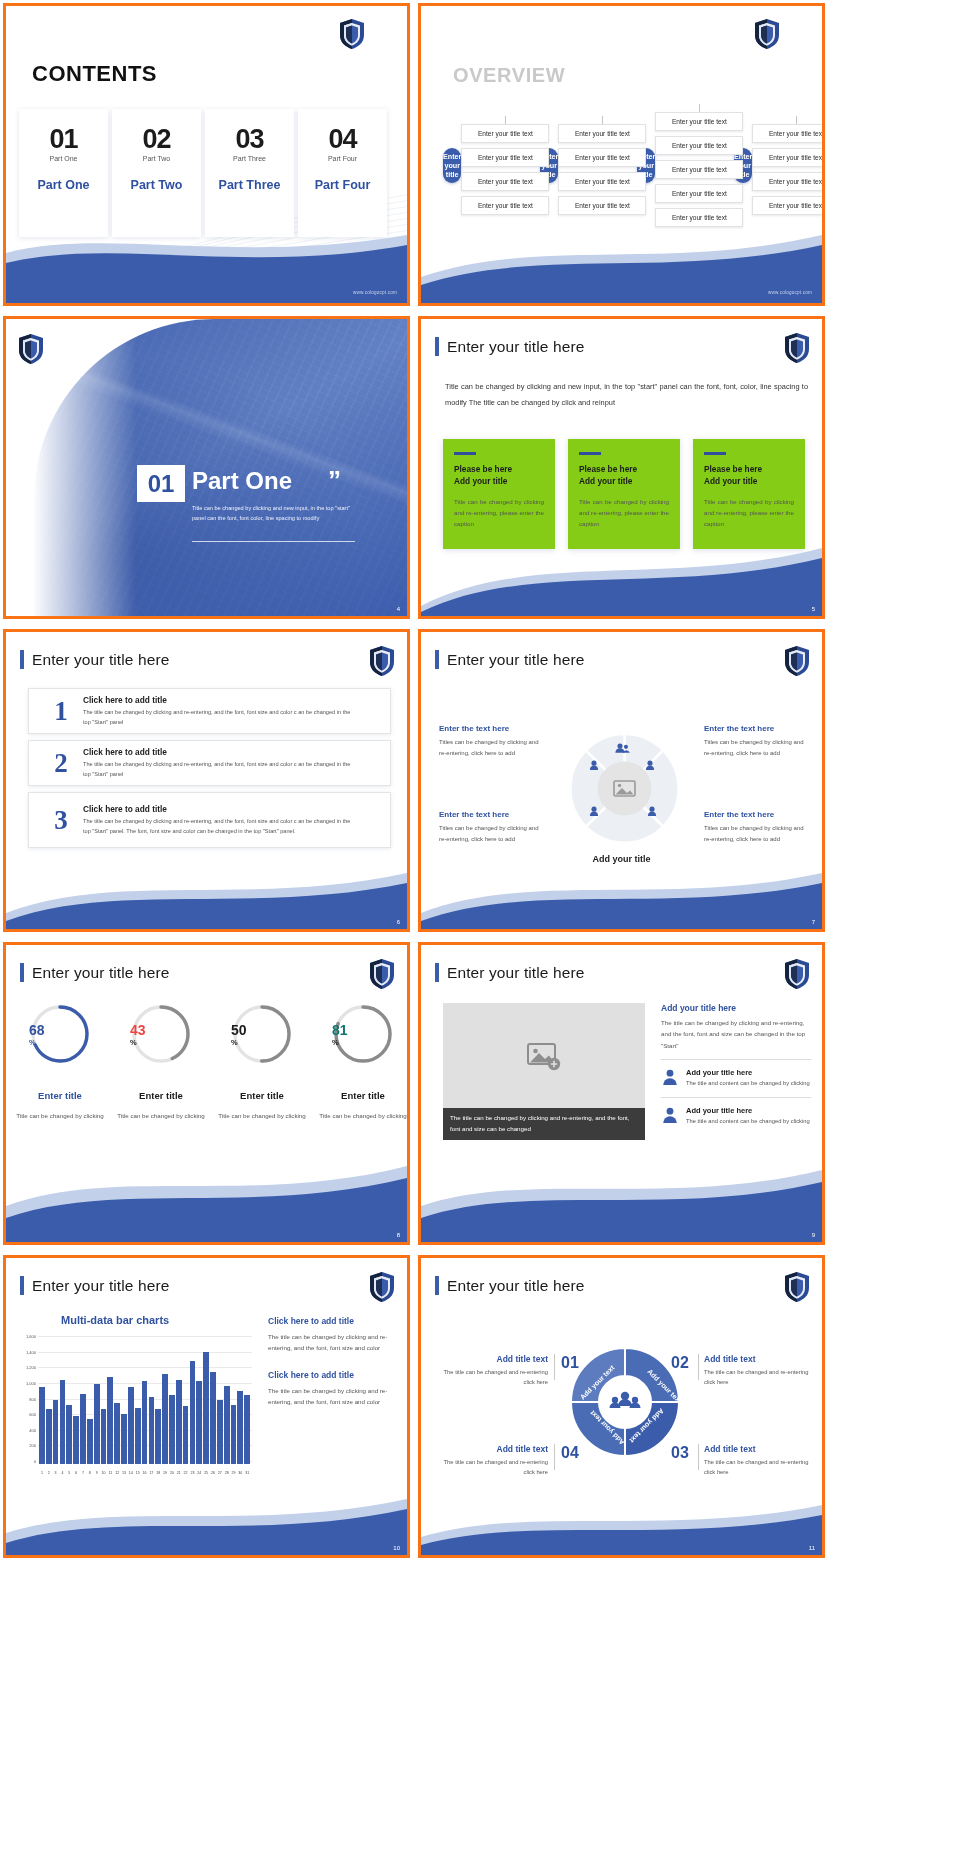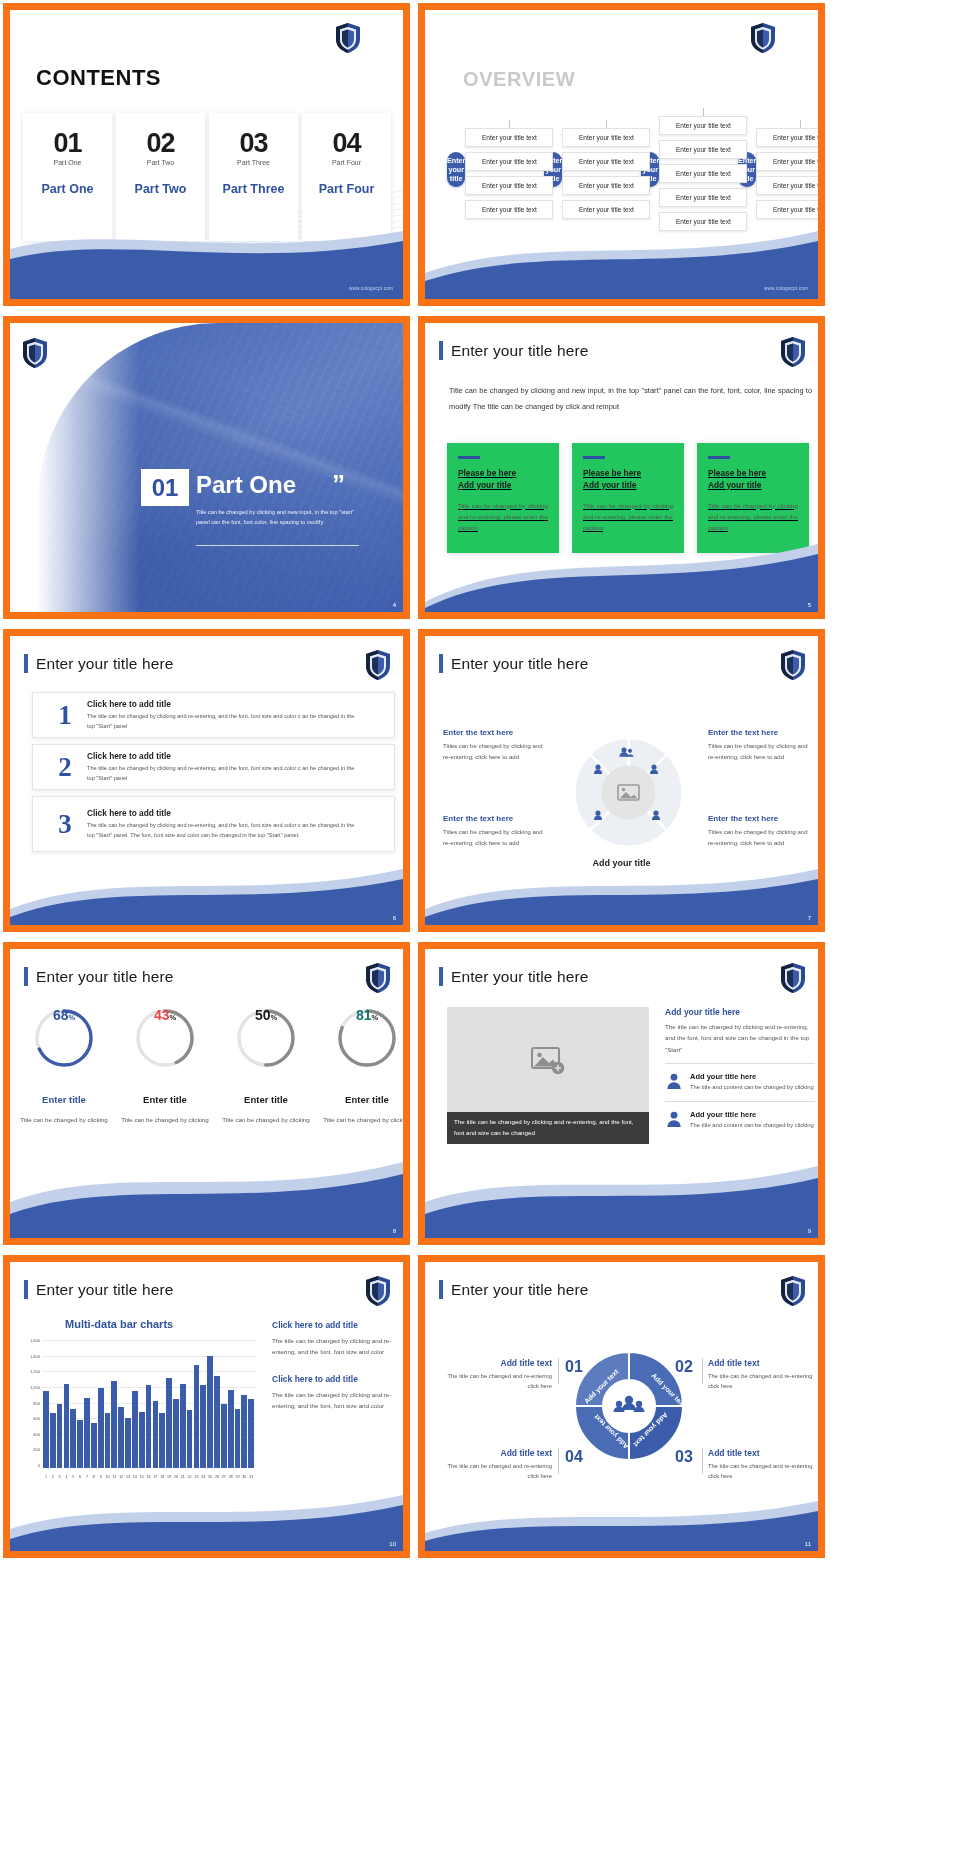--- a/index.html
+++ b/index.html
@@ -13,21 +13,21 @@
     display: grid;
     grid-template-columns: 407px 407px;
     grid-auto-rows: 307px;
     gap: 6px 8px;
     padding: 3px 0 0 3px;
   }
   .slide {
     position: relative;
     width: 407px; height: 303px;
     background: #fff;
-    border: 7px solid #f97316;
+    border: 3px solid #f97316;
     overflow: hidden;
   }
   
   .shield { position:absolute; width:26px; height:32px; }
   .shield svg { width:100%; height:100%; display:block; }
   .pagenum {
     position:absolute; right:7px; bottom:4px;
     font-size:6px; color:#fff; z-index:20;
   }
   .wave-wrap { position:absolute; left:0; right:0; bottom:0; height:84px; }
@@ -44,21 +44,21 @@
     width:89px; height:128px; background:#fff;
     box-shadow:0 1px 5px rgba(80,95,140,.17);
     display:flex; flex-direction:column; align-items:center; padding-top:17px;
   }
   .s1 .num { font-size:27px; font-weight:bold; color:#1c1c1c; line-height:1; letter-spacing:-1px;}
   .s1 .sub { font-size:7px; color:#555; margin-top:2px;}
   .s1 .part { font-size:12.5px; font-weight:bold; color:#2f51a0; margin-top:16px;}
   .s1 .lines { position:absolute; right:0; bottom:50px; width:230px; height:80px; opacity:.55;}
 
   
-  .s2 .heading { position:absolute; left:38px; top:58px; font-size:20px; font-weight:bold; color:#c9c9c9; letter-spacing:.6px;}
+  .s2 .heading { position:absolute; left:32px; top:58px; font-size:20px; font-weight:bold; color:#c9c9c9; letter-spacing:.6px;}
   .s2 .cols { position:absolute; left:22px; top:98px; display:flex; gap:9px;}
   .s2 .col { display:flex; align-items:center; width:88px;}
   .s2 .pill {
     background:#3a5cab; color:#fff; font-size:7.2px; font-weight:bold;
     border-radius:9px; padding:4px 0; width:82px; text-align:center;
     box-shadow:0 1px 3px rgba(40,60,120,.3);
   }
   .s2 .cellwrap { position:relative; margin-top:8px; display:flex; flex-direction:column; gap:5px;}
   .s2 .cell {
     width:88px; height:19px; background:#fff; border:1px solid #e2e2e2;
@@ -92,22 +92,22 @@
   .s3 .numbox span { font-size:24px; font-weight:bold; color:#2f51a0;}
   .s3 .ptitle { position:absolute; left:186px; top:148px; font-size:24px; font-weight:bold; color:#fff; z-index:6;}
   .s3 .quote { position:absolute; left:322px; top:146px; font-size:26px; font-weight:bold; color:#fff; z-index:6;}
   .s3 .pdesc { position:absolute; left:186px; top:184px; width:165px; font-size:5.6px; line-height:1.85; color:#eef2fb; z-index:6;}
   .s3 .uline { position:absolute; left:186px; top:222px; width:163px; height:1px; background:rgba(255,255,255,.75); z-index:6;}
 
   
   .s4 .para { position:absolute; left:24px; top:60px; width:363px; font-size:7.4px; line-height:2.1; color:#333; text-align:justify;}
   .s4 .cards { position:absolute; left:22px; top:120px; display:flex; gap:13px;}
   .s4 .c {
-    width:112px; height:110px; background:#22c55e;
-    box-shadow:0 1px 6px rgba(90,105,150,.22); padding:13px 11px 0 11px;text-decoration:underline;
+    width:112px; height:110px; background:#84cc16;
+    box-shadow:0 1px 6px rgba(90,105,150,.22); padding:13px 11px 0 11px;
   }
   .s4 .bar { width:22px; height:2.5px; background:#2f4f9e; margin-bottom:8px;}
   .s4 .ct { font-size:8.3px; font-weight:bold; color:#1c1c1c; line-height:1.45;}
   .s4 .cb { margin-top:9px; font-size:6.2px; line-height:1.85; color:#555; text-align:justify;}
 
   
   .s5 .rows { position:absolute; left:22px; top:56px; display:flex; flex-direction:column; gap:6px;}
   .s5 .row { width:363px; background:#fff; border:1px solid #e4e4e4; box-shadow:0 1px 4px rgba(110,120,150,.15);
              display:flex; align-items:center; padding:8px 10px; }
   .s5 .row .bigno { font-size:27px; font-weight:bold; color:#2f51a0; font-family:"Liberation Serif", serif; width:44px; text-align:center; line-height:1;}
@@ -119,21 +119,21 @@
   .s6 .lt { position:absolute; }
   .s6 h5 { font-size:8px; font-weight:bold; color:#2f51a0; margin-bottom:4px;}
   .s6 p { font-size:6px; line-height:1.85; color:#555;}
   .s6 .donut { position:absolute; left:147px; top:100px; width:113px; height:113px;}
   .s6 .addtitle { position:absolute; left:0; right:0; top:222px; text-align:center; font-size:9px; font-weight:bold; color:#1c1c1c;}
 
   
   .s7 .ringrow { position:absolute; left:10px; top:58px; display:flex; gap:13px;}
   .s7 .item { width:88px; display:flex; flex-direction:column; align-items:center;}
   .s7 .ring { width:62px; height:62px; position:relative;}
-  .s7 .pct { position:absolute; inset:0; display:flex; align-items:baseline; justify-content:center; }
+  .s7 .pct { position:absolute; inset:0; display:flex; align-items:baseline; justify-content:center;flex-direction:column; }
   .s7 .pctn { font-size:14px; font-weight:bold; color:#2f51a0;}
   .s7 .pcts { font-size:7.5px; font-weight:bold; color:#2f51a0;}
   .s7 .it { margin-top:25px; font-size:9.5px; font-weight:bold; color:#2f51a0;}
   .s7 .ib { margin-top:9px; font-size:6.2px; line-height:1.8; color:#555; text-align:center;}
 
   
   .s8 .imgbox { position:absolute; left:22px; top:58px; width:202px; height:105px; background:#e0e0e0; display:flex; align-items:center; justify-content:center;}
   .s8 .capt { position:absolute; left:22px; top:163px; width:202px; height:32px; background:#3c3c3c; color:#fff; font-size:6.2px; line-height:1.7; padding:5px 7px;}
   .s8 .rt { position:absolute; left:240px; top:58px; width:150px;}
   .s8 .rt h5 { font-size:8.5px; font-weight:bold; color:#2f51a0; margin-bottom:4px;}

